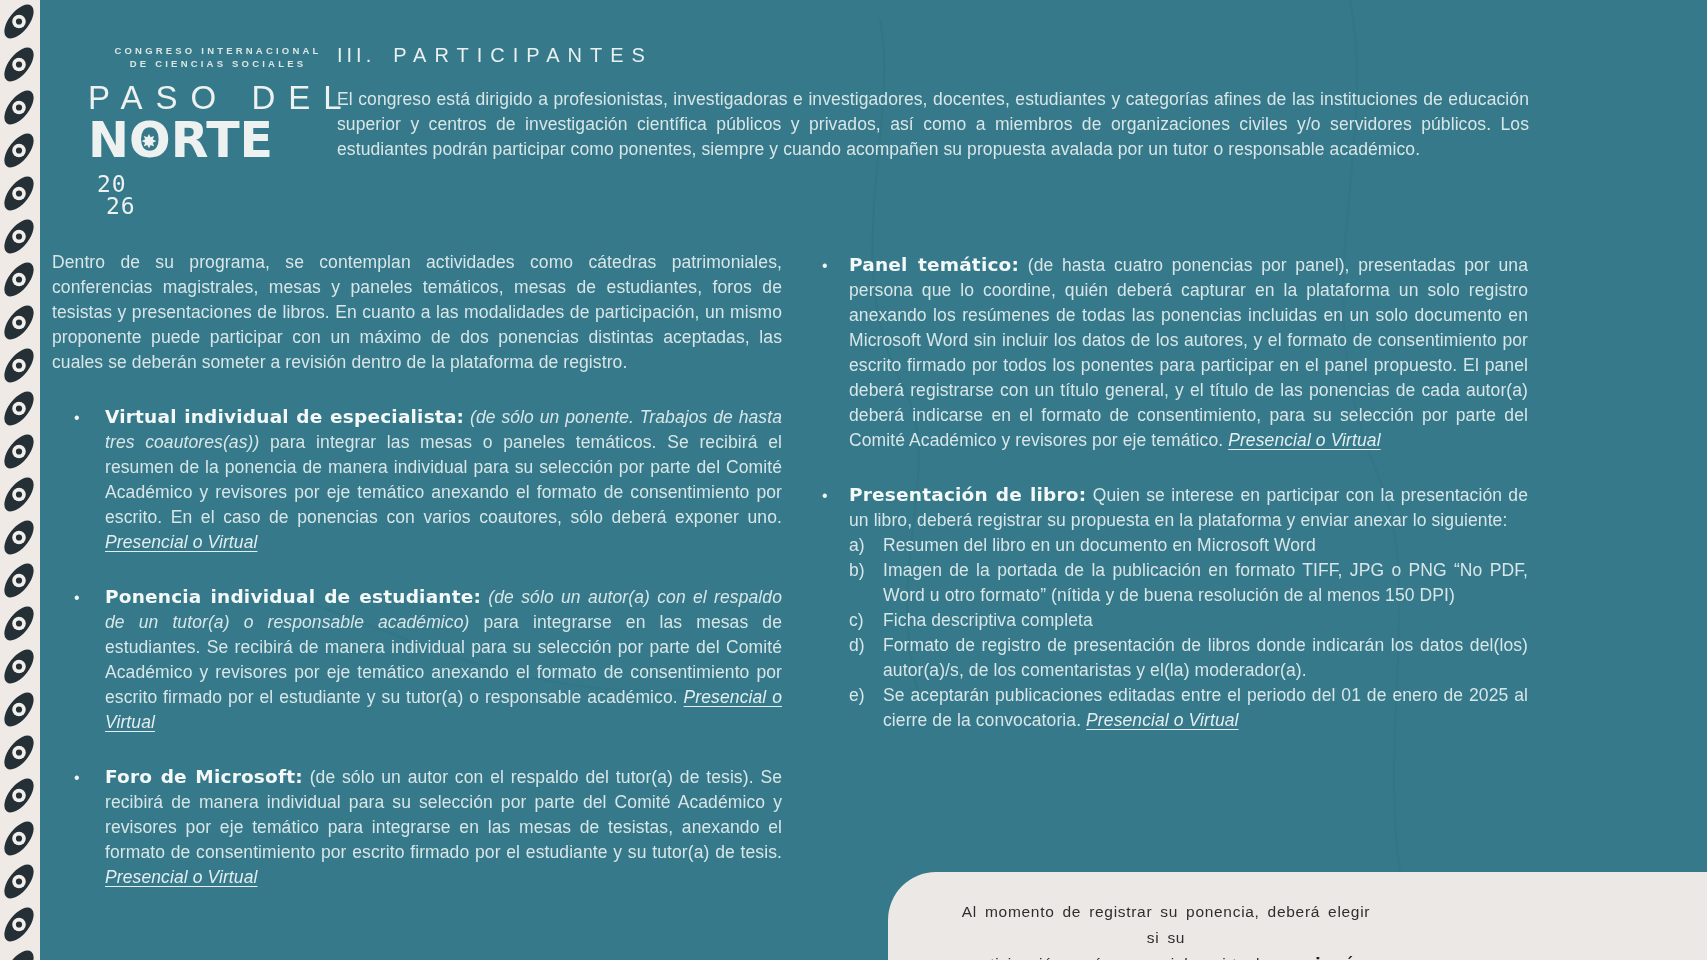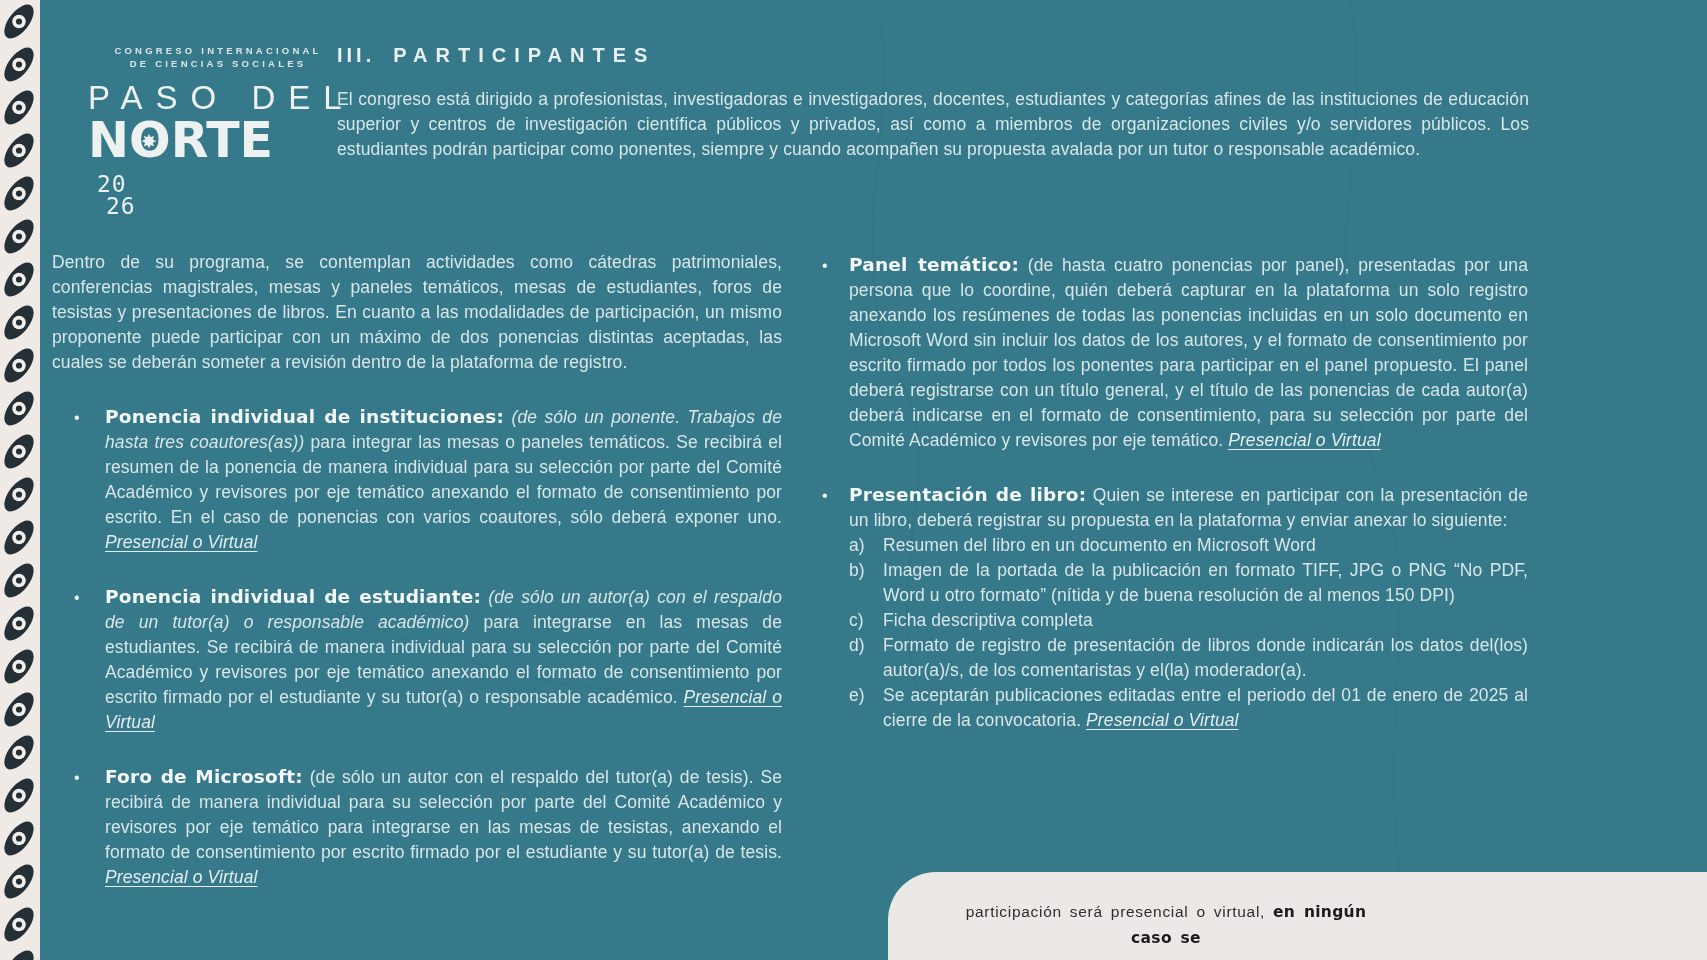--- a/index.html
+++ b/index.html
@@ -23,21 +23,21 @@
   .logo { position: absolute; left: 88px; top: 44px; width: 260px; color: #EAEFED; }
   .logo .congress-small { font-size: 9.5px; letter-spacing: 3.2px; line-height: 13px; font-weight: bold; color: #DCE6E4; text-align: center; }
   .logo .paso-del { font-size: 33px; font-weight: 400; letter-spacing: 13px; margin-top: 9px; white-space: nowrap; color: #EDF1EF; }
   .logo .norte-row { display: flex; align-items: flex-start; margin-top: -2px; flex-direction: column; }
   .logo .norte { font-family: "DejaVu Sans", sans-serif; font-size: 49px; line-height: 52px; font-weight: 700; letter-spacing: 0px; position: relative; white-space: nowrap; color: #EDF1EF; }
   .logo .o-star { position: absolute; left: 53px; top: 17px; font-size: 19px; line-height: 19px; color: #EDF1EF; }
   .logo .year { font-family: "DejaVu Sans Mono", monospace; font-size: 23px; line-height: 22px; font-weight: 400; margin-left: 9px; margin-top: 6px; letter-spacing: 1px; color: #EDF1EF; }
   .logo .year div:last-child { padding-left: 9px; }
 
   
-  .sec-heading { font-size: 20px; font-weight: 700; color: #E9F0F0; letter-spacing: 8px; white-space: nowrap; }
+  .sec-heading { font-size: 20px; font-weight: 400; color: #E9F0F0; letter-spacing: 8px; white-space: nowrap; }
   .sec-heading .num { margin-right: 18px; letter-spacing: 4px; }
 
   
   .participantes { position: absolute; left: 337px; top: 44px; width: 1192px; }
   .participantes p { margin-top: 20px; }
 
   .body-text { font-size: 17.5px; line-height: 25px; text-align: justify; color: #D9E6E7; letter-spacing: 0.1px; }
 
   
   .modalidades-heading { position: absolute; left: 52px; top: 216px; letter-spacing: 6px; }
@@ -116,21 +116,21 @@
     <h2 class="sec-heading"><span class="num">III.</span><span>PARTICIPANTES</span></h2>
     <p class="body-text">El congreso está dirigido a profesionistas, investigadoras e investigadores, docentes, estudiantes y categorías afines de las instituciones de educación superior y centros de investigación científica públicos y privados, así como a miembros de organizaciones civiles y/o servidores públicos. Los estudiantes podrán participar como ponentes, siempre y cuando acompañen su propuesta avalada por un tutor o responsable académico.</p>
   </section>
 
 
   <div class="col-left">
     <p class="body-text">Dentro de su programa, se contemplan actividades como cátedras patrimoniales, conferencias magistrales, mesas y paneles temáticos, mesas de estudiantes, foros de tesistas y presentaciones de libros. En cuanto a las modalidades de participación, un mismo proponente puede participar con un máximo de dos ponencias distintas aceptadas, las cuales se deberán someter a revisión dentro de la plataforma de registro.</p>
     <ul class="bullets">
       <li class="body-text">
         <span class="marker">•</span>
-        <span class="run-title">Ponencia individual de instituciones:</span>
+        <span class="run-title">Virtual individual de especialista:</span>
         <span class="lead-italic">(de sólo un ponente. Trabajos de hasta tres coautores(as))</span>
         <span>para integrar las mesas o paneles temáticos. Se recibirá el resumen de la ponencia de manera individual para su selección por parte del Comité Académico y revisores por eje temático anexando el formato de consentimiento por escrito. En el caso de ponencias con varios coautores, sólo deberá exponer uno.</span>
         <span class="mode-link">Presencial o Virtual</span>
       </li>
       <li class="body-text">
         <span class="marker">•</span>
         <span class="run-title">Ponencia individual de estudiante:</span>
         <span class="lead-italic">(de sólo un autor(a) con el respaldo de un tutor(a) o responsable académico)</span>
         <span>para integrarse en las mesas de estudiantes. Se recibirá de manera individual para su selección por parte del Comité Académico y revisores por eje temático anexando el formato de consentimiento por escrito firmado por el estudiante y su tutor(a) o responsable académico.</span>
         <span class="mode-link">Presencial o Virtual</span>
@@ -178,18 +178,19 @@
             <span class="letter">e)</span>
             <span class="ltext"><span>Se aceptarán publicaciones editadas entre el periodo del 01 de enero de 2025 al cierre de la convocatoria.</span> <span class="mode-link">Presencial o Virtual</span></span>
           </div>
         </div>
       </li>
     </ul>
   </div>
 
   <div class="note-box">
     <div class="note-text">
+      <div>Al momento de registrar su ponencia, deberá elegir si su</div>
       <div><span>participación será presencial o virtual,</span> <span class="note-bold">en ningún caso se</span></div>
 
     </div>
   </div>
 
 </div>
 
 </body></html>

